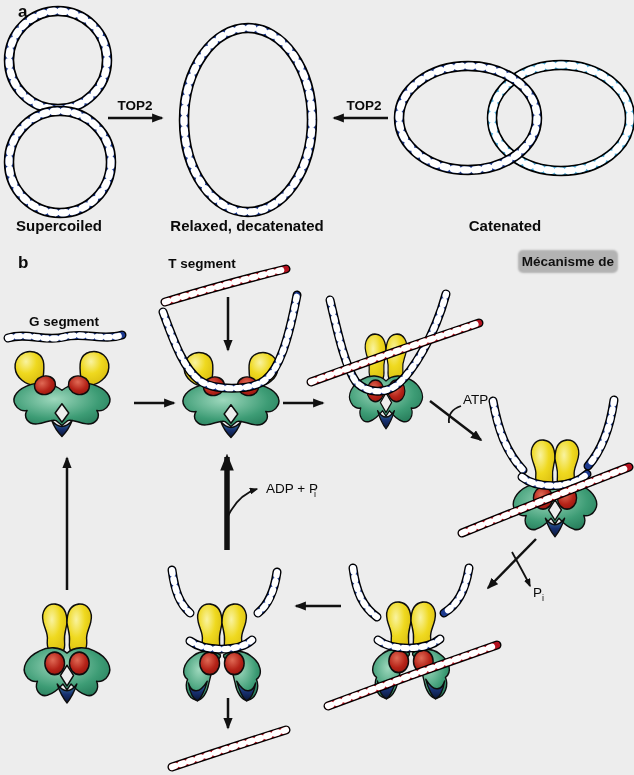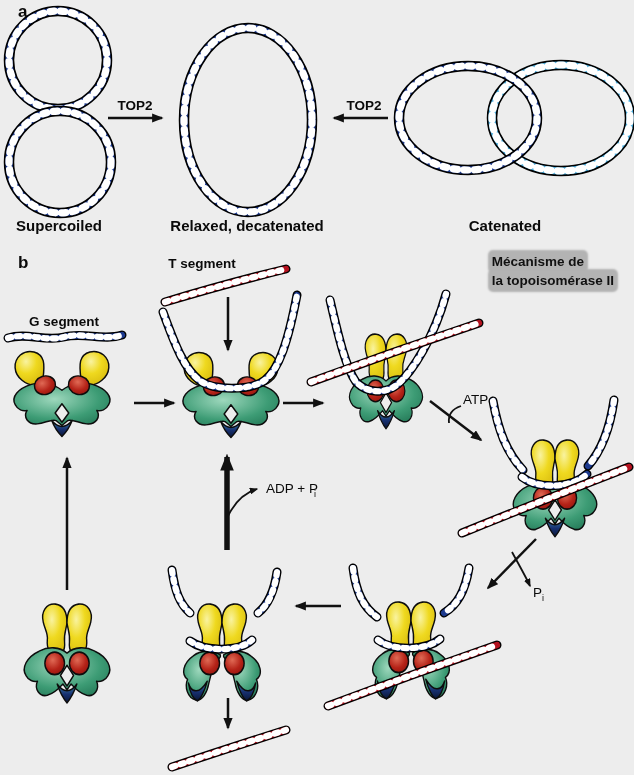--- a/index.html
+++ b/index.html
@@ -18,21 +18,21 @@
   .dnaB .lo{stroke:#000;stroke-width:9;}
   .dnaB .lc{stroke-width:6.2;}
   .dnaB .lw{stroke:#fff;stroke-width:6.2;stroke-dasharray:3.4 5.6;}
   .blue .lc{stroke:#1d3a8e;}
   .lblue .lc{stroke:#49acdc;}
   .red .lc{stroke:#b5121f;}
   .prot path,.prot ellipse,.prot circle{stroke:#0d0d0d;stroke-width:1.7;stroke-linejoin:round;}
   .arrow{fill:none;stroke:#111;stroke-width:2.5;}
   .athick{stroke-width:5.5;}
   .athin{stroke-width:1.8;}
-  .b-title{position:absolute;right:18px;top:252px;text-align:left;line-height:19px;
+  .b-title{position:absolute;right:18px;top:252px;text-align:center;line-height:19px;
            font-weight:700;font-size:13.5px;color:#111;}
   .b-title span{background:#b3b3b3;box-shadow:0 0 2px 2px #b3b3b3;border-radius:3px;
                 padding:0 2px;display:inline-block;}
 </style>
 </head>
 <body>
 
 <div class="stage">
 <svg width="634" height="775" viewBox="0 0 634 775">
   <defs>
@@ -284,15 +284,14 @@
 
     <path class="arrow athick" d="M227,550 L227,457" marker-end="url(#mh2)"></path>
     <path class="arrow athin" d="M228,516 C236,500 247,492 257,489" marker-end="url(#mhs)"></path>
     <text class="chem" x="266" y="493">ADP + P</text>
     <text class="sub" x="314" y="497">i</text>
   </g>
 </svg>
 
 <div class="b-title">
   <span>Mécanisme de</span><br>
-  <span>la topoisomérase II</span>
 </div>
 </div>
 
 </body></html>

